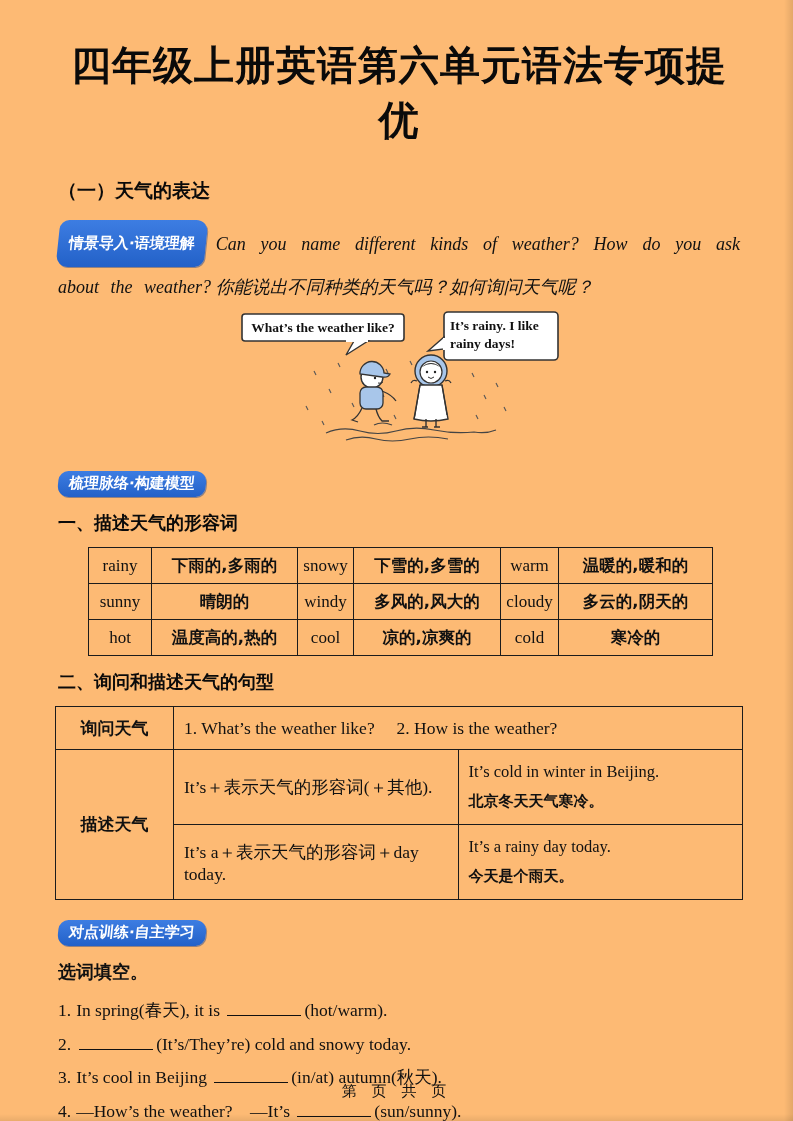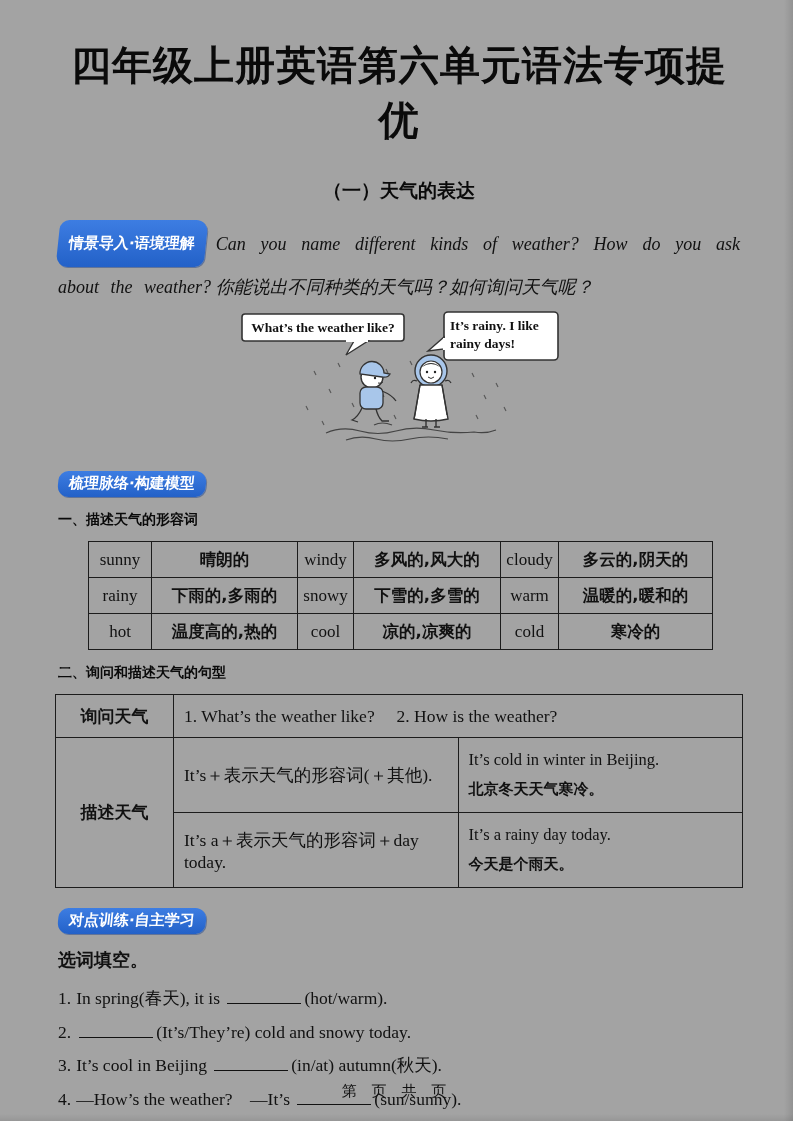--- a/index.html
+++ b/index.html
@@ -1,40 +1,40 @@
 <!DOCTYPE html>
 <html><head>
 <meta charset="utf-8">
 <style>
   html,body{margin:0;padding:0;background:#e8e8e8;}
   .page{
     position:relative;
     width:793px;height:1121px;
     margin:0 auto;
-    background:#a3a3a3;
+    background:#fdba74;
     overflow:hidden;
     color:#111;
     font-family:"Liberation Serif", serif;
   }
   .edge-right{position:absolute;top:0;right:0;width:9px;height:100%;
     background:linear-gradient(to right, rgba(0,0,0,0), rgba(0,0,0,0.10));}
   .edge-bottom{position:absolute;bottom:0;left:0;width:100%;height:7px;
     background:linear-gradient(to bottom, rgba(0,0,0,0), rgba(0,0,0,0.08));}
 
   .content{position:relative;padding:0 53px 0 58px;}
 
   h1.title{
     margin:0;padding-top:38px;
     text-align:center;
     font-family:"DejaVu Sans", sans-serif;
     font-size:40px;font-weight:800;letter-spacing:1px;color:#0a0a0a;
   }
   h2.subtitle{
     margin:30px 0 0 0;
-    text-align:center;
+    text-align:left;
     font-family:"DejaVu Sans", sans-serif;
     font-size:19px;font-weight:700;color:#0a0a0a;
   }
 
   .badge{
     display:inline-block;
     background:linear-gradient(180deg,#3d7de2 0%, #2361c8 100%);
     color:#fff;
     font-family:"DejaVu Sans", sans-serif;
     font-weight:700;font-size:15px;
@@ -55,21 +55,21 @@
   .intro .en{font-style:italic;word-spacing:7px;}
   .intro .zh{font-family:"DejaVu Sans", sans-serif;font-weight:400;font-style:italic;}
 
   .illustration{margin:4px 0 0 0;text-align:center;}
   .illustration svg{display:inline-block;}
   .bubble-text{font-family:"Liberation Serif", serif;font-weight:700;font-size:13.5px;fill:#111;}
 
   h3.heading{
     margin:14px 0 0 0;
     font-family:"DejaVu Sans", sans-serif;
-    font-size:14px;font-weight:700;color:#0a0a0a;
+    font-size:18px;font-weight:700;color:#0a0a0a;
   }
 
   table.vocab{
     margin:12px 0 0 30px;
     border-collapse:collapse;
     width:624px;
     table-layout:fixed;
   }
   table.vocab td{
     border:1.6px solid #1c1c1c;
@@ -217,34 +217,34 @@
       <colgroup>
         <col style="width:63px">
           <col style="width:146px">
         <col style="width:56px">
           <col style="width:147px">
         <col style="width:58px">
           <col style="width:154px">
       </colgroup>
       <tbody>
           <tr>
+        <td class="w">rainy</td>
+        <td class="m">下雨的,多雨的</td>
+        <td class="w">snowy</td>
+        <td class="m">下雪的,多雪的</td>
+        <td class="w">warm</td>
+        <td class="m">温暖的,暖和的</td>
+      </tr>
+      <tr>
         <td class="w">sunny</td>
         <td class="m">晴朗的</td>
         <td class="w">windy</td>
         <td class="m">多风的,风大的</td>
         <td class="w">cloudy</td>
         <td class="m">多云的,阴天的</td>
-      </tr>
-      <tr>
-        <td class="w">rainy</td>
-        <td class="m">下雨的,多雨的</td>
-        <td class="w">snowy</td>
-        <td class="m">下雪的,多雪的</td>
-        <td class="w">warm</td>
-        <td class="m">温暖的,暖和的</td>
       </tr>
       <tr>
         <td class="w">hot</td>
         <td class="m">温度高的,热的</td>
         <td class="w">cool</td>
         <td class="m">凉的,凉爽的</td>
         <td class="w">cold</td>
         <td class="m">寒冷的</td>
       </tr>
     </tbody>

